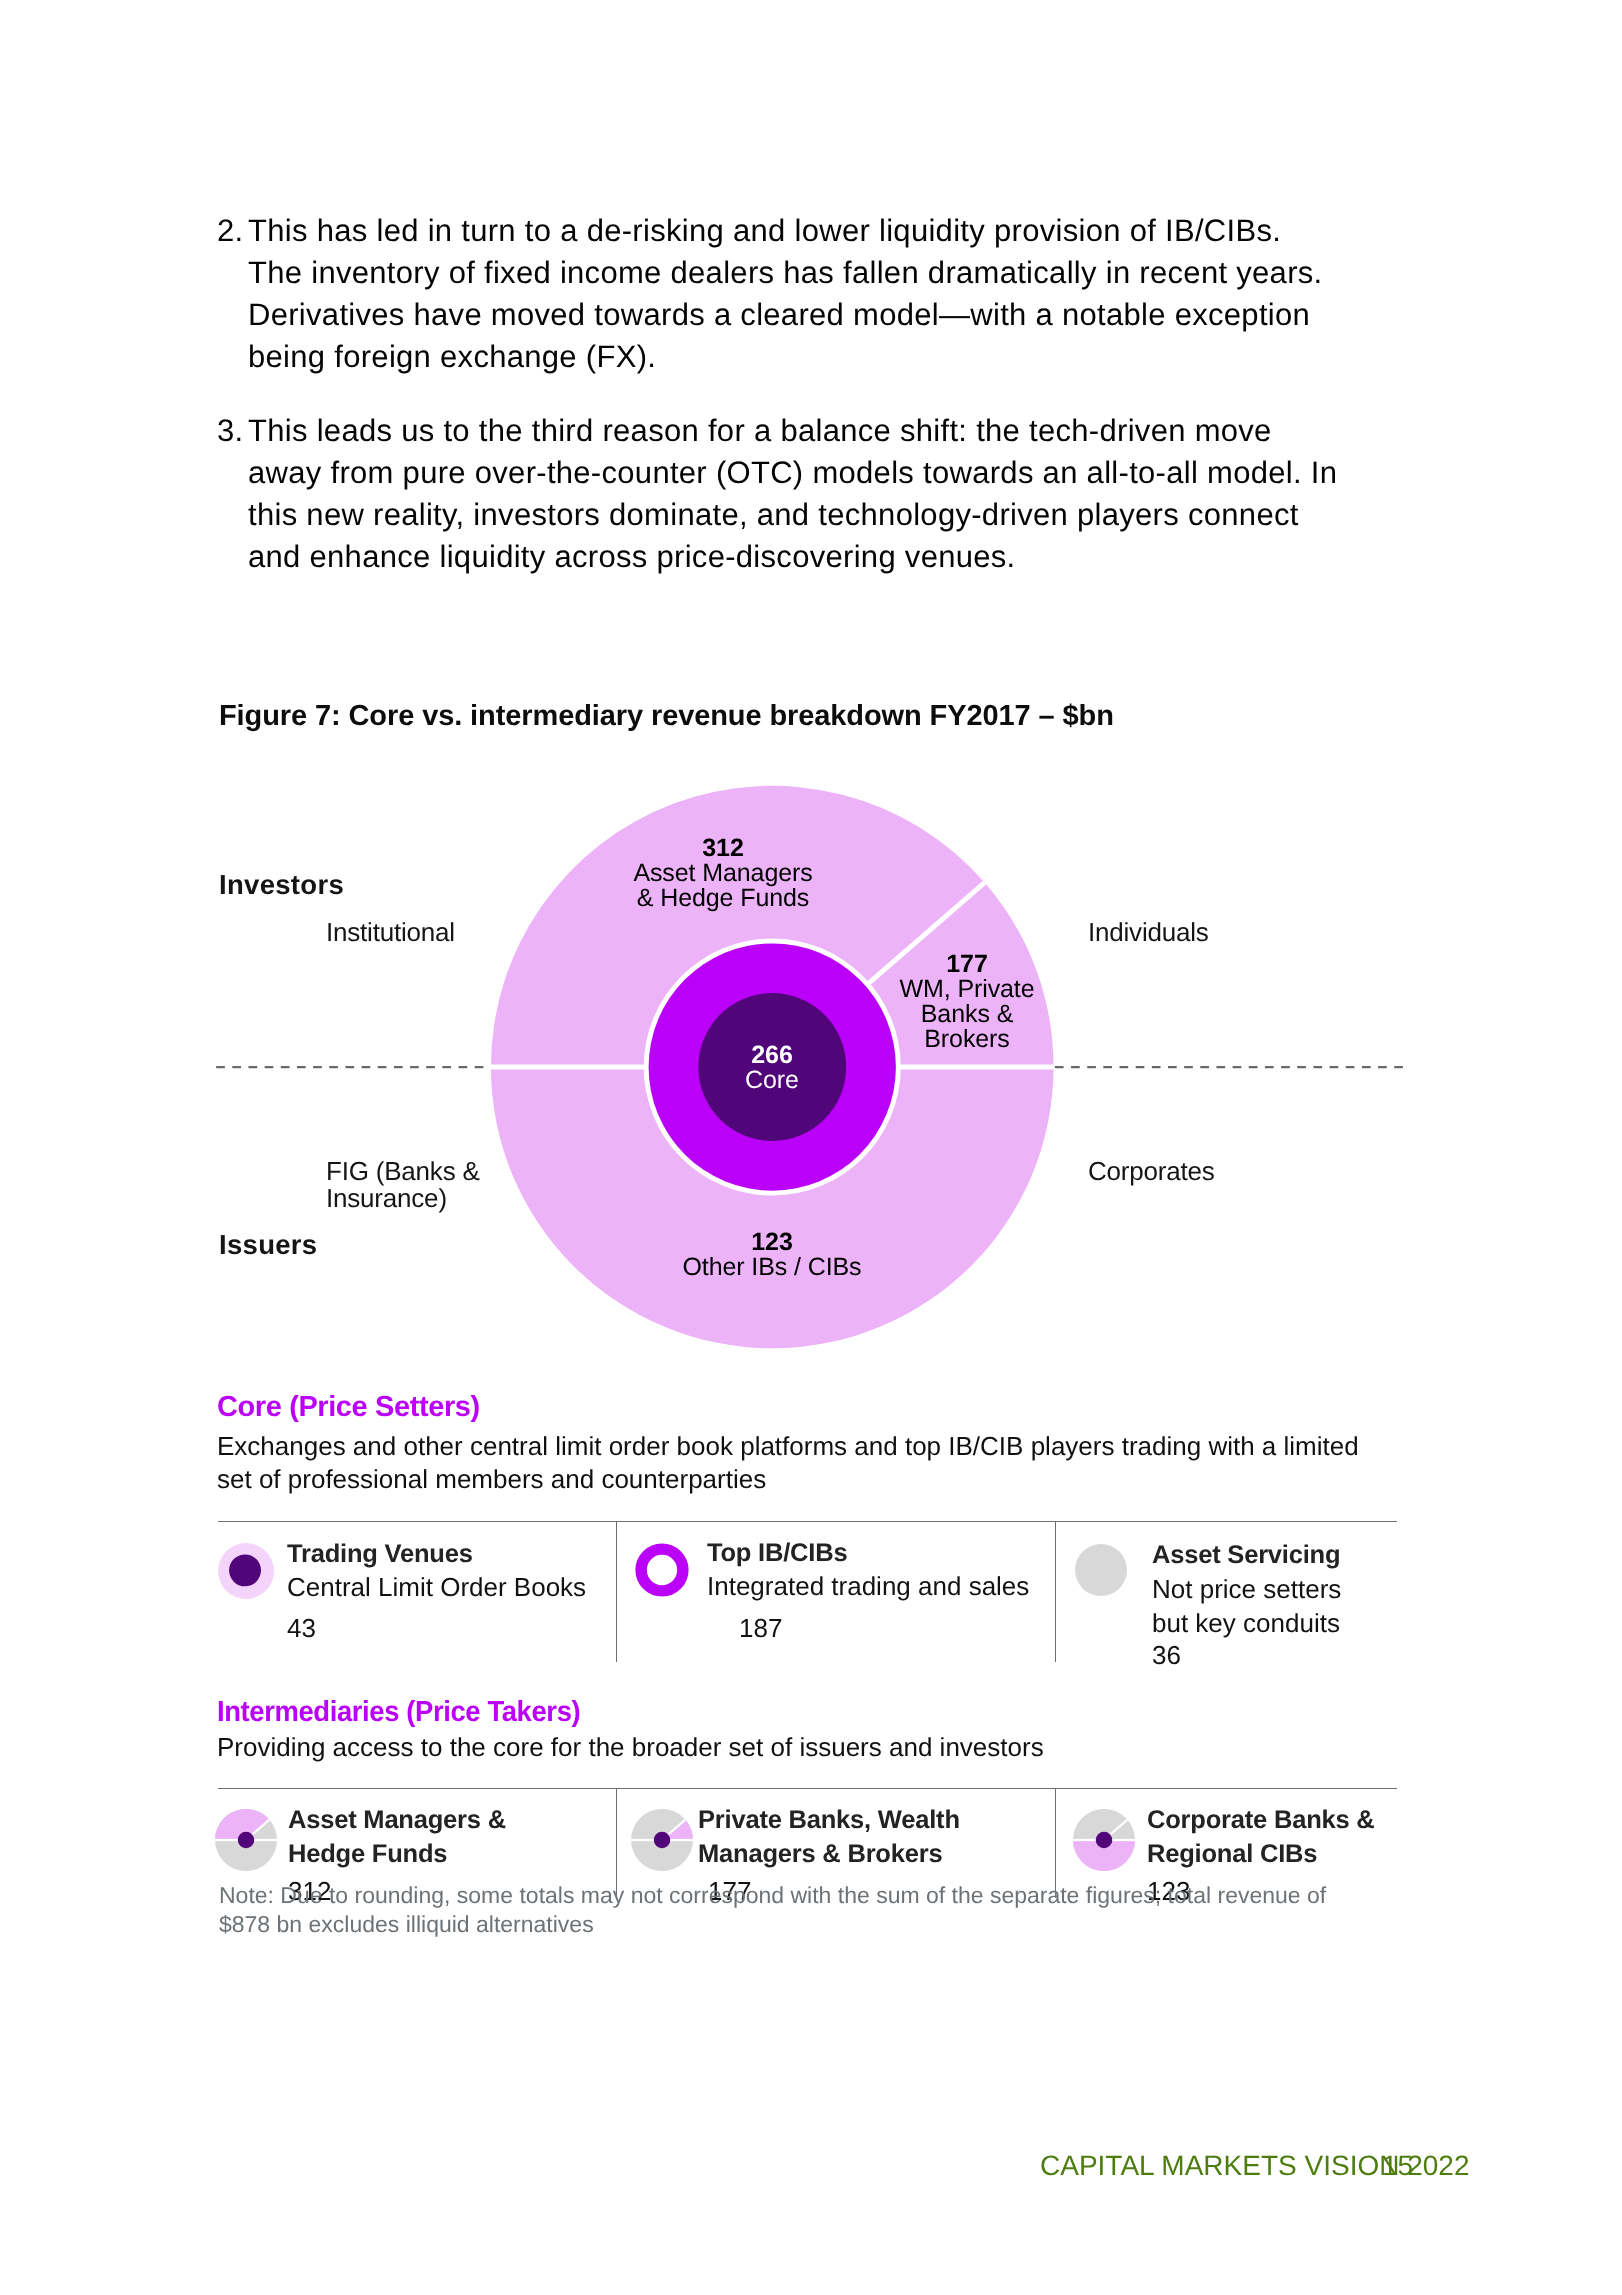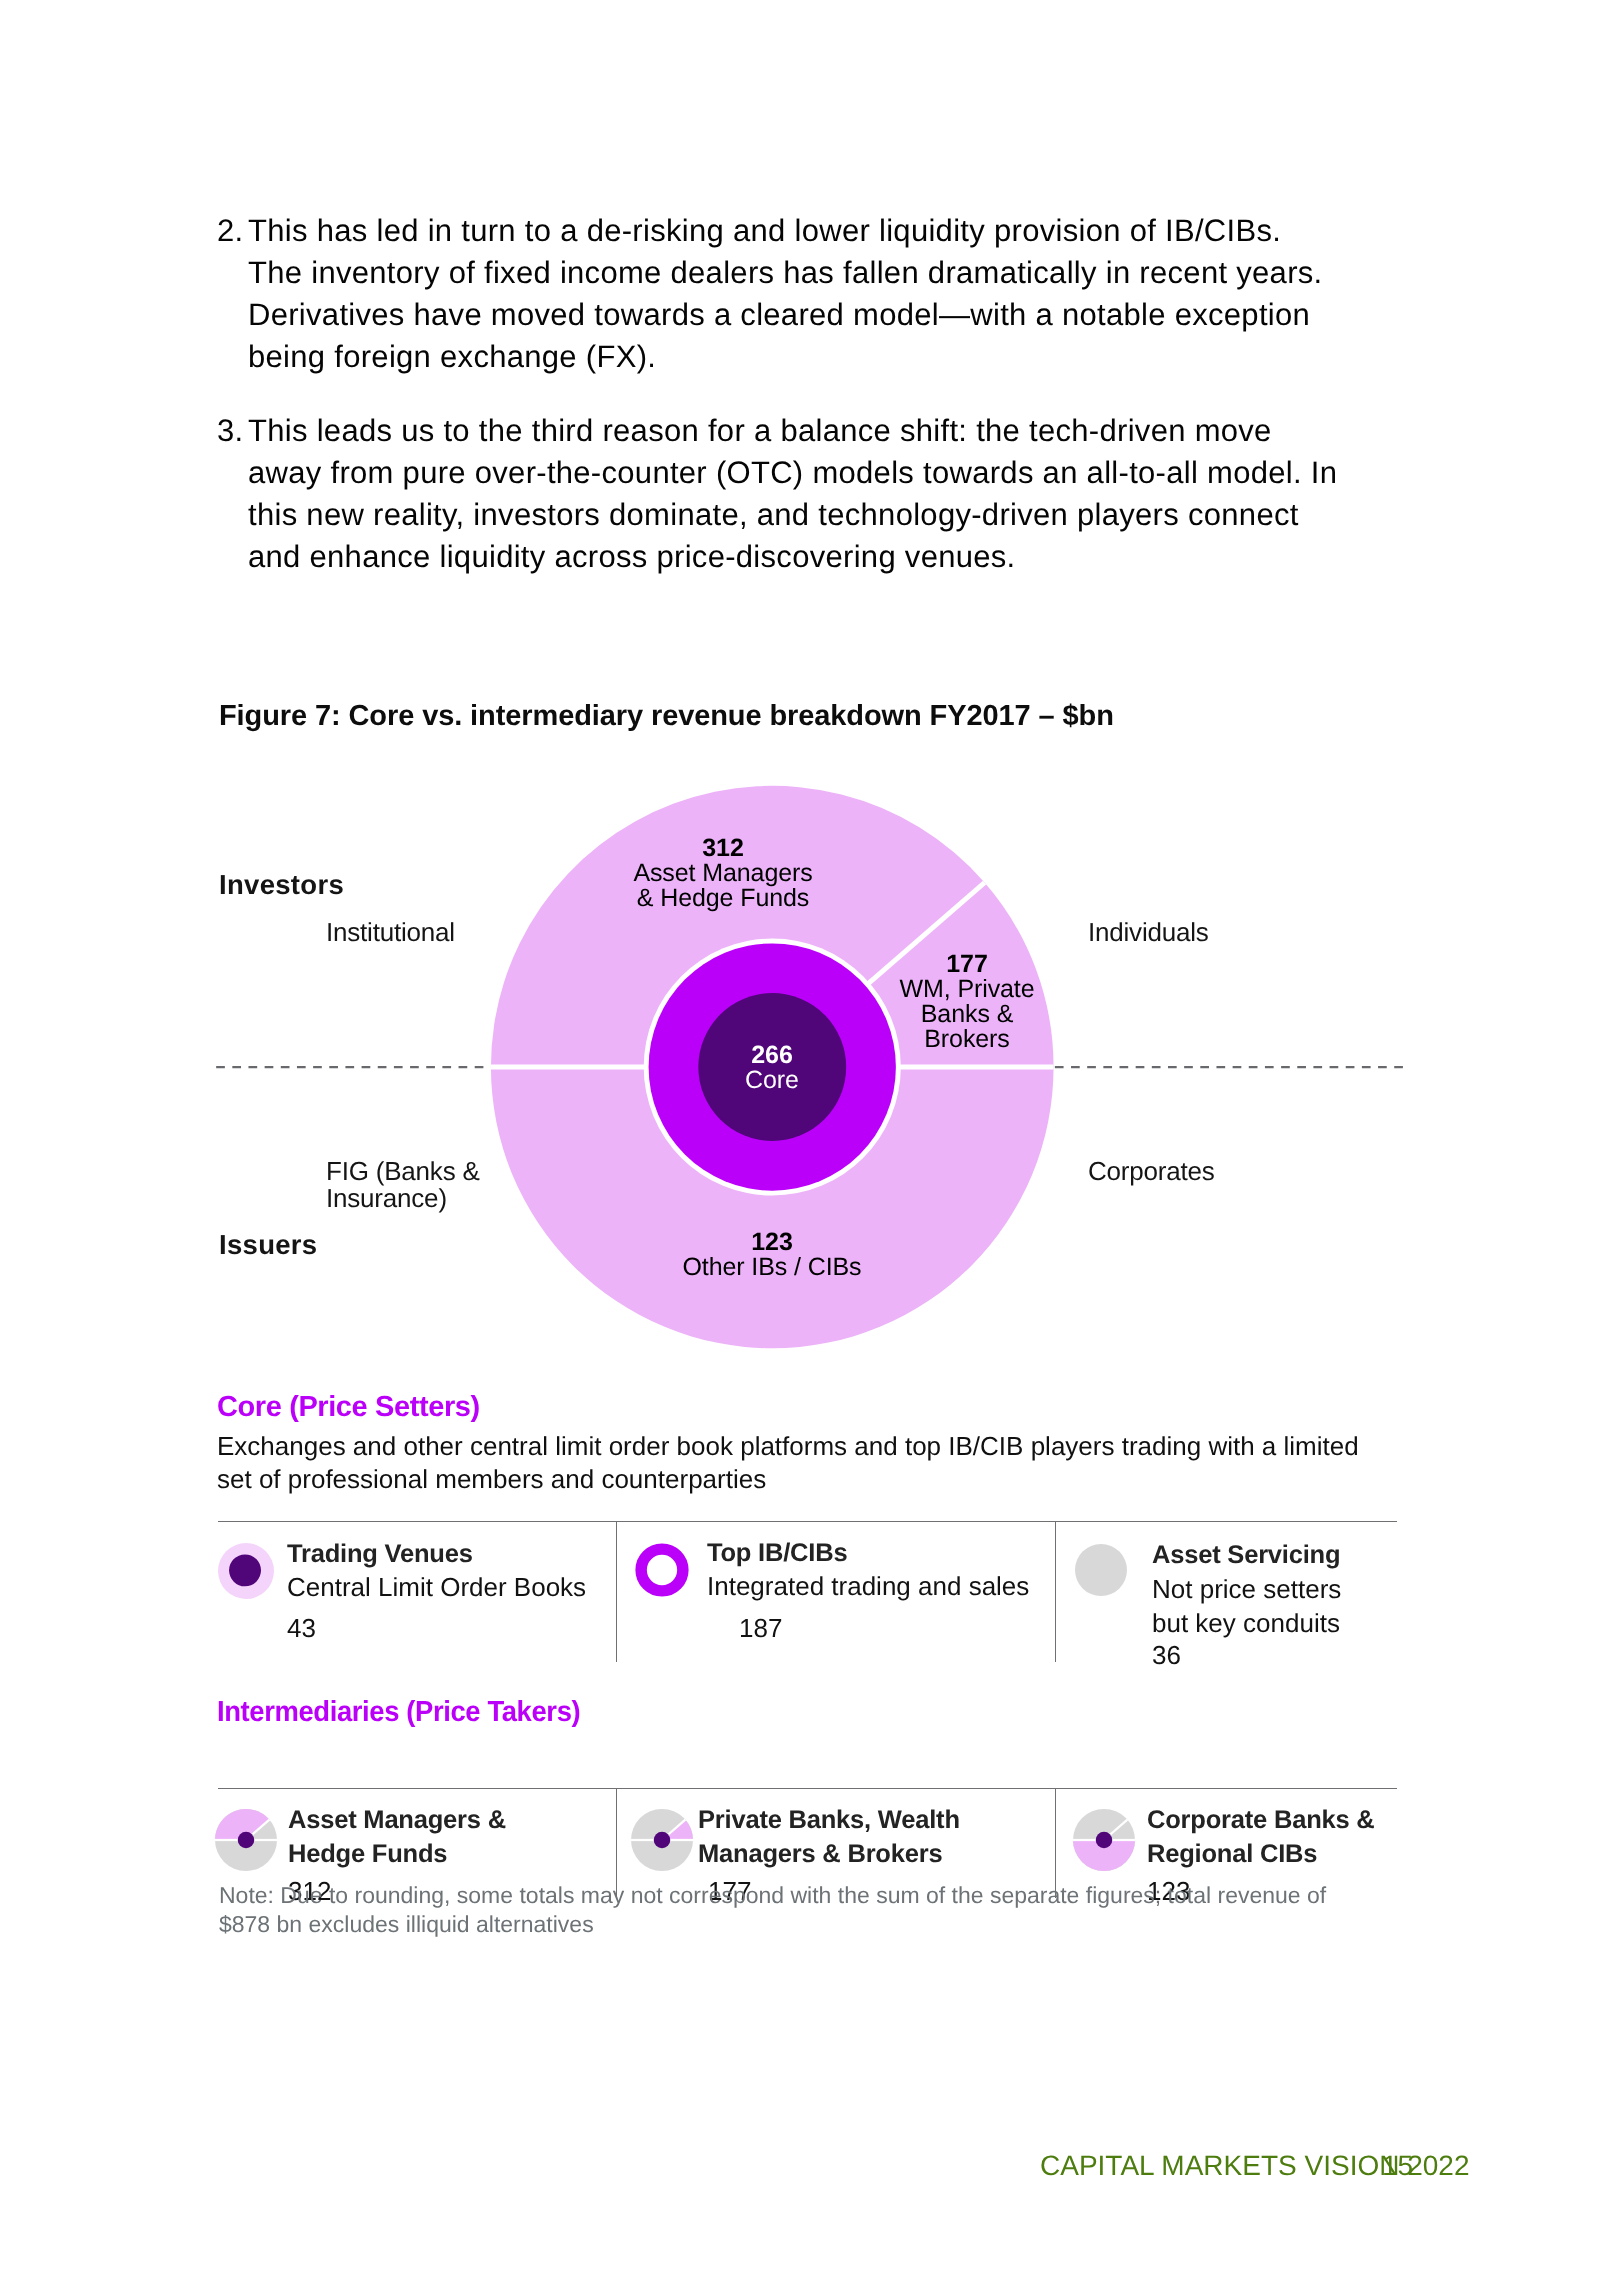--- a/index.html
+++ b/index.html
@@ -148,20 +148,21 @@
   <div class="card" style="left:1075px;top:1539px;">
     <svg class="ico" style="top:4.6px" width="52" height="52" viewBox="0 0 80 80">
       <circle cx="40" cy="40" r="40" fill="#d8d8d8"></circle>
     </svg>
     <div class="ttl" style="left:77px;top:-0.7px;width:281px;">Asset Servicing</div>
     <div class="sub" style="left:77px;top:33px;width:216px;">Not price setters but key conduits</div>
     <div class="val" style="left:77px;top:99px;">36</div>
   </div>
 
   <div class="sec-head" style="top:1696px;color:#bb00fa;transform:scaleX(0.945);">Intermediaries (Price Takers)</div>
+  <div class="sec-desc" style="top:1731px;">Providing access to the core for the broader set of issuers and investors</div>
   <div class="rule" style="top:1788px;"></div>
   <div class="vrule" style="left:616px;top:1789px;height:109px;"></div>
   <div class="vrule" style="left:1055px;top:1789px;height:109px;"></div>
 
   <div class="card" style="left:215px;top:1809px;">
     <svg class="ico" style="top:0" width="62" height="62" viewBox="0 0 100 100">
       <circle cx="50" cy="50" r="50" fill="#d8d8d8"></circle>
       <path d="M 50 50 L 0 50 A 50 50 0 0 1 87.7 17.2 Z" fill="#edb3f8"></path>
       <g stroke="#ffffff" stroke-width="3.6">
         <line x1="50" y1="50" x2="0" y2="50"></line>

